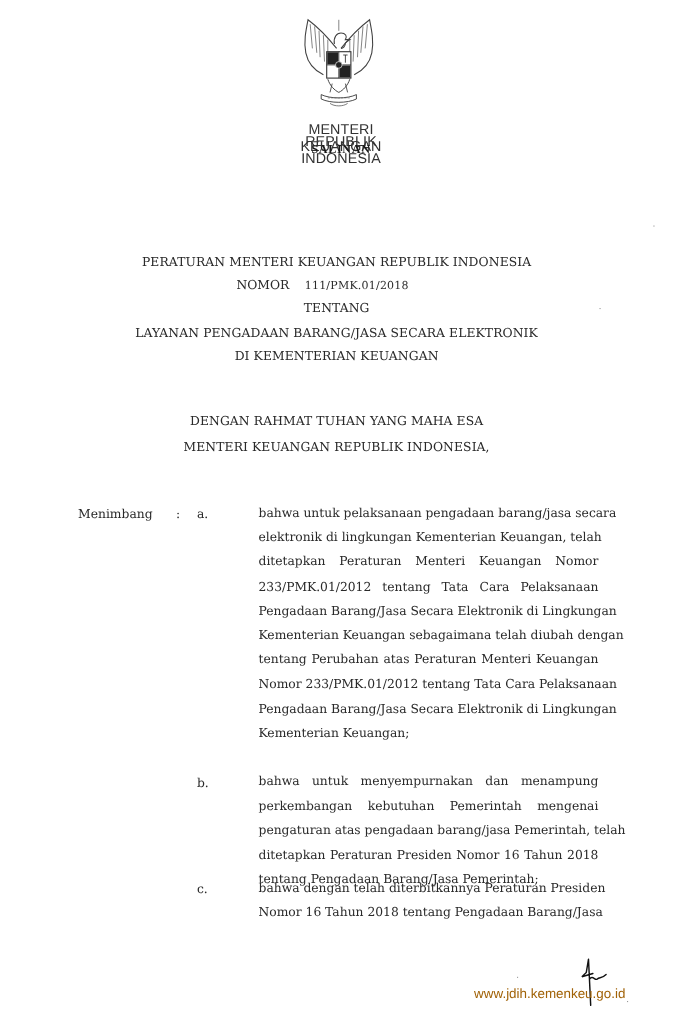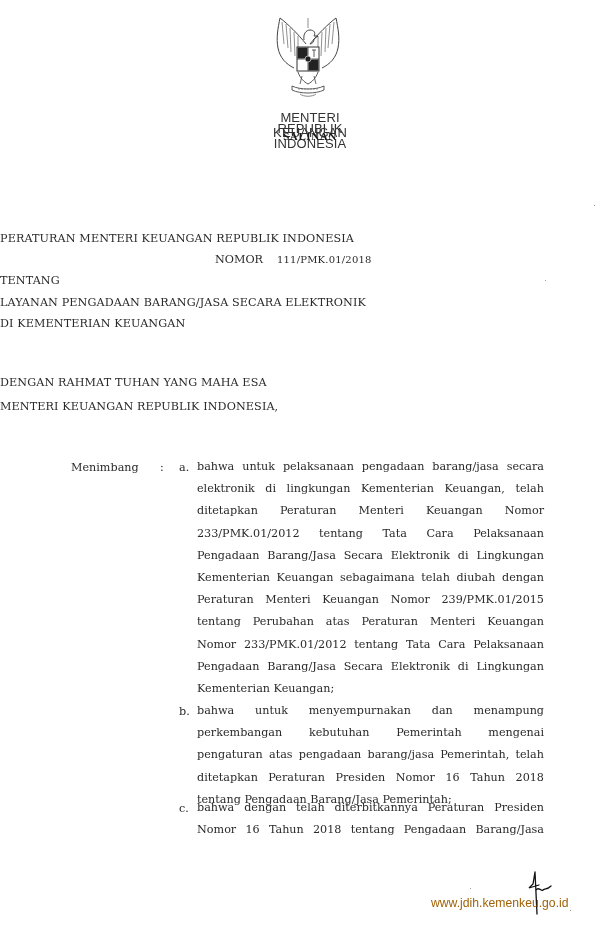--- a/index.html
+++ b/index.html
@@ -43,21 +43,21 @@
       font-family: "Liberation Serif", "DejaVu Serif", serif;
       font-weight: bold;
       font-size: 11px;
       color: #1a1a1a;
       letter-spacing: 0.6px;
     }
     .center-line {
       position: absolute;
       left: 0;
       width: 612px;
-      text-align: left;
+      text-align: center;
       font-family: "DejaVu Serif", "Liberation Serif", serif;
       font-size: 11.2px;
       color: #2a2a2a;
       letter-spacing: 0.1px;
       white-space: nowrap;
     }
     .nomor-row {
       position: absolute;
       top: 253px;
       left: 215px;
@@ -91,20 +91,21 @@
       font-size: 11.2px;
       line-height: 22.2px;
       text-align: justify;
     }
     .item-body .ln {
       display: block;
       text-align: justify;
       text-align-last: justify;
       white-space: nowrap;
       height: 22.2px;
+      margin-left: 38px;
     }
     .item-body .ln.last {
       text-align-last: left;
     }
     .url {
       position: absolute;
       left: 431px;
       top: 896px;
       font-family: "Liberation Sans", "DejaVu Sans", sans-serif;
       font-size: 12.2px;
@@ -177,21 +178,20 @@
 <div class="colon">:</div>
 
 <div class="item-letter" style="top:461px;">a.</div>
 <div class="item-body" style="top:456px;">
   <span class="ln">bahwa untuk pelaksanaan pengadaan barang/jasa secara</span>
   <span class="ln">elektronik di lingkungan Kementerian Keuangan, telah</span>
   <span class="ln">ditetapkan Peraturan Menteri Keuangan Nomor</span>
   <span class="ln">233/PMK.01/2012 tentang Tata Cara Pelaksanaan</span>
   <span class="ln">Pengadaan Barang/Jasa Secara Elektronik di Lingkungan</span>
   <span class="ln">Kementerian Keuangan sebagaimana telah diubah dengan</span>
-  <span class="ln">Peraturan Menteri Keuangan Nomor 239/PMK.01/2015</span>
   <span class="ln">tentang Perubahan atas Peraturan Menteri Keuangan</span>
   <span class="ln">Nomor 233/PMK.01/2012 tentang Tata Cara Pelaksanaan</span>
   <span class="ln">Pengadaan Barang/Jasa Secara Elektronik di Lingkungan</span>
   <span class="ln last">Kementerian Keuangan;</span>
 </div>
 
 <div class="item-letter" style="top:705px;">b.</div>
 <div class="item-body" style="top:700px;">
   <span class="ln">bahwa untuk menyempurnakan dan menampung</span>
   <span class="ln">perkembangan kebutuhan Pemerintah mengenai</span>

